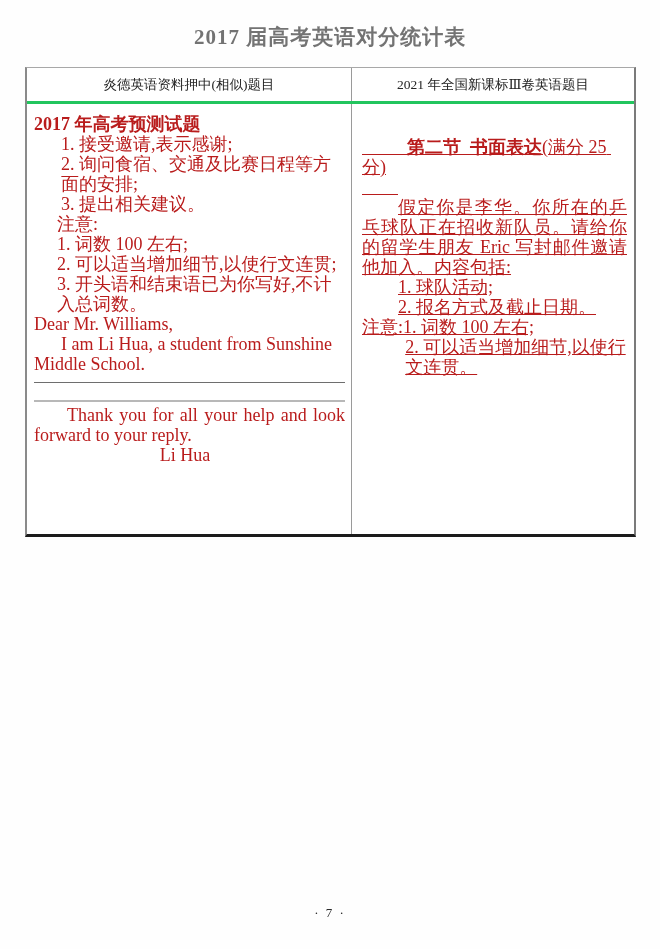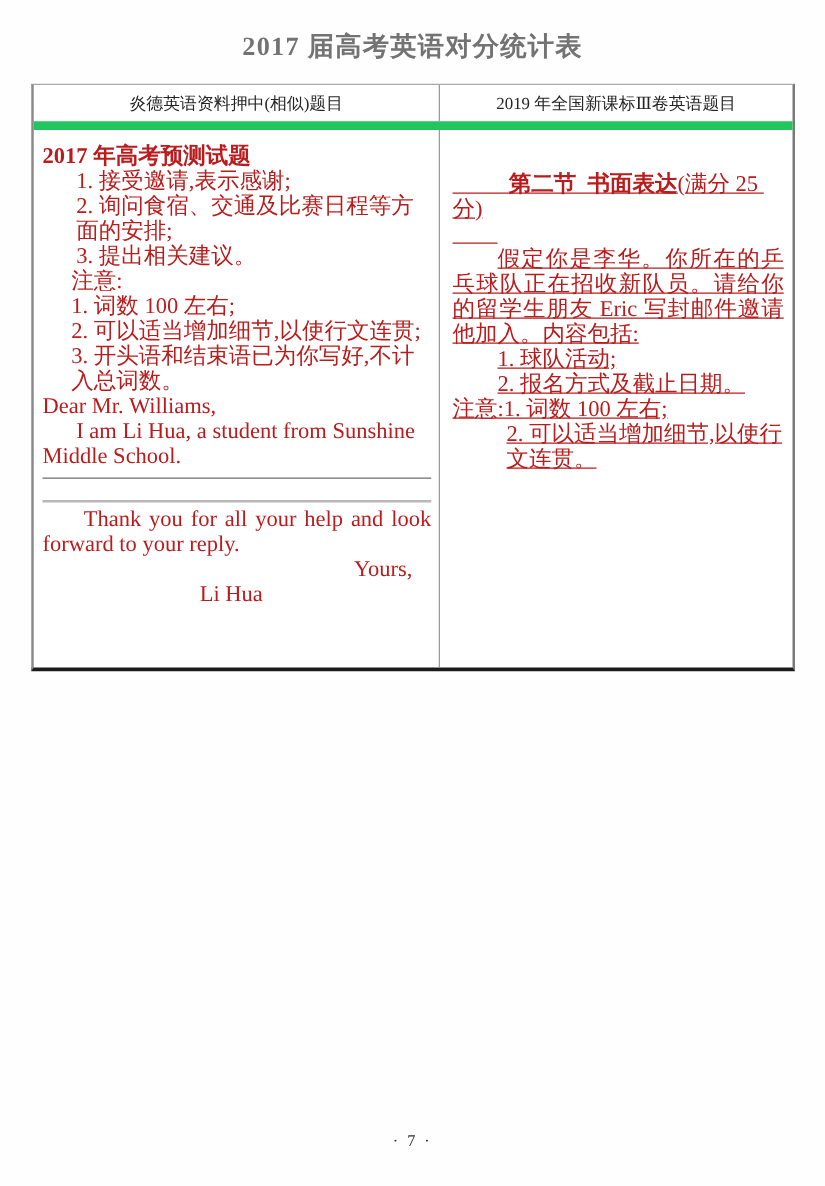--- a/index.html
+++ b/index.html
@@ -26,21 +26,21 @@
   .doc-table {
     width: 611px;
     margin: 16px auto 0 25px;
     border-top: 1px solid #a8a8a8;
     border-left: 2px solid #8a8a8a;
     border-right: 2px solid #7a7a7a;
     border-bottom: 3px solid #1b1b1b;
     background: #fff;
   }
   .row { display: flex; }
-  .row.head { height: 36px; border-bottom: 7px solid #22c55e; }
+  .row.head { height: 36px; border-bottom: 3px solid #22c55e; }
   .row.body { height: 430px; }
   .cell.left  { width: 325px; border-right: 1px solid #9a9a9a; }
   .cell.right { flex: 1; }
   .th {
     display: flex; align-items: center; justify-content: center;
     font-size: 13.5px; color: #242424;
     white-space: pre-wrap;
   }
   .td { font-size: 18px; line-height: 20px; color: #b91c1c; }
   .cell.left.td  { padding: 10px 6px 0 7px; }
@@ -79,40 +79,39 @@
 <body>
 
 <div class="page">
 
   <div class="doc-title">2017 届高考英语对分统计表</div>
 
   <div class="doc-table">
 
     <div class="row head">
       <div class="cell left th">炎德英语资料押中(相似)题目</div>
-      <div class="cell right th">2019 年全国新课标Ⅲ卷英语题目</div>
+      <div class="cell right th">2021 年全国新课标Ⅲ卷英语题目</div>
     </div>
 
     <div class="row body">
 
       <div class="cell left td">
         <div class="line bold">2017 年高考预测试题</div>
         <div class="line pt">1. 接受邀请,表示感谢;</div>
         <div class="line pt">2. 询问食宿、交通及比赛日程等方面的安排;</div>
         <div class="line pt">3. 提出相关建议。</div>
         <div class="line ntlabel">注意:</div>
         <div class="line nt">1. 词数 100 左右;</div>
         <div class="line nt">2. 可以适当增加细节,以使行文连贯;</div>
         <div class="line nt">3. 开头语和结束语已为你写好,不计入总词数。</div>
         <div class="line">Dear Mr. Williams,</div>
         <div class="line">      I am Li Hua, a student from Sunshine Middle School.</div>
         <div class="write-line-1"></div>
         <div class="write-line-2"></div>
         <div class="closing">Thank you for all your help and look forward to your reply.</div>
-        <div class="line sign-yours">Yours,</div>
         <div class="line sign-name">Li Hua</div>
       </div>
 
       <div class="cell right td">
         <div class="line">
           <span class="bold">第二节  书面表达</span><span>(满分 25 分)</span>
         </div>
         <div class="para-indent">假定你是李华。你所在的乒乓球队正在招收新队员。请给你的留学生朋友 Eric 写封邮件邀请他加入。内容包括:</div>
         <div class="line rpt">1. 球队活动;</div>
         <div class="line rpt">2. 报名方式及截止日期。</div>

